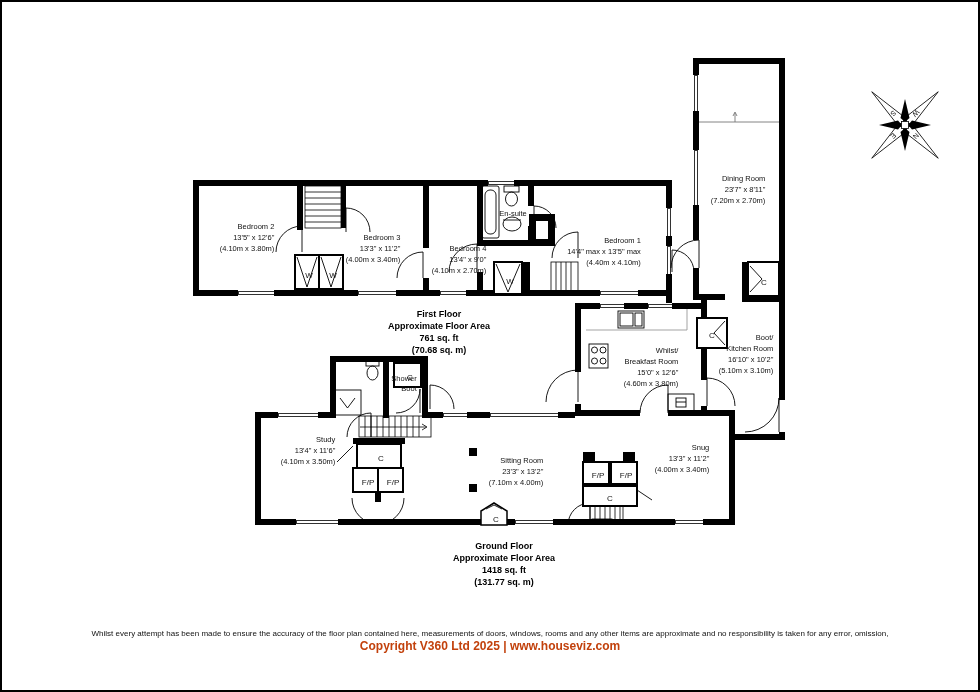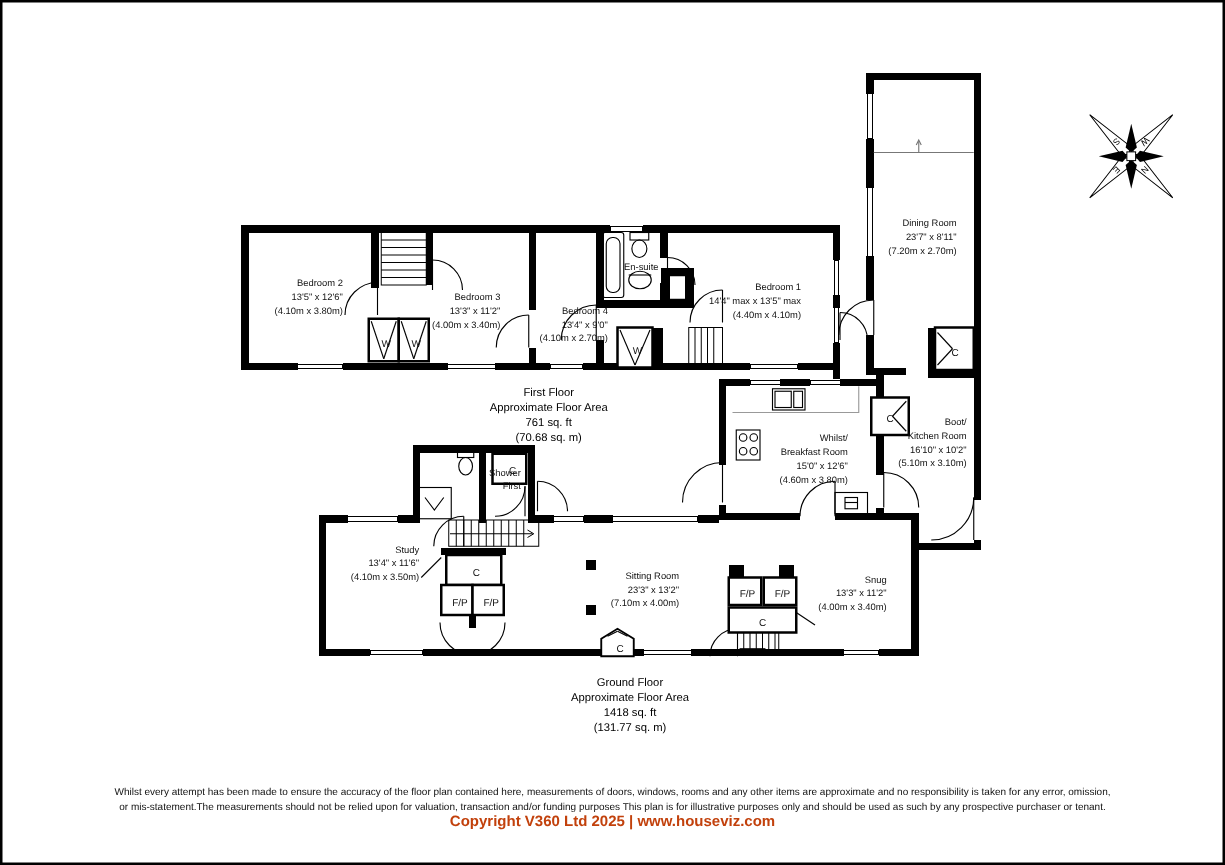--- a/index.html
+++ b/index.html
@@ -3,21 +3,21 @@
 <meta charset="utf-8">
 <style>
   html,body{margin:0;padding:0;background:#fff;}
   .canvas{position:relative;width:980px;height:692px;background:#fff;
           font-family:"Liberation Sans",sans-serif;border:2px solid #000;box-sizing:border-box;overflow:hidden;}
   .plan-svg{position:absolute;left:0;top:0;}
   .room-label{position:absolute;transform:translateX(-50%);text-align:right;
               font-size:7.5px;line-height:11px;color:#111;white-space:nowrap;}
   .two-line{line-height:10px;margin-left:45px;}
   .floor-label{position:absolute;transform:translateX(-50%);text-align:center;
-               font-size:9px;font-weight:normal;line-height:12px;color:#000;white-space:nowrap;}
+               font-size:9px;font-weight:bold;line-height:12px;color:#000;white-space:nowrap;}
   .marker{position:absolute;transform:translate(-50%,-50%);font-size:8px;color:#111;white-space:nowrap;}
   .disclaimer{position:absolute;left:0;right:0;top:626px;text-align:center;
               font-size:8px;line-height:11.5px;color:#111;}
   .copyright{font-size:12px;font-weight:bold;margin-top:1px;color:#c2410c;}
 </style>
 </head>
 <body>
 
 <div class="canvas">
 
@@ -331,21 +331,21 @@
   <div class="room-label" style="left:371px;top:230px">
     <div>Bedroom 3</div>
     <div>13'3" x 11'2"</div>
     <div>(4.00m x 3.40m)</div>
   </div>
   <div class="room-label" style="left:457px;top:241px">
     <div>Bedroom 4</div>
     <div>13'4" x 9'0"</div>
     <div>(4.10m x 2.70m)</div>
   </div>
-  <div class="room-label" style="left:602px;top:222px">
+  <div class="room-label" style="left:602px;top:233px">
     <div>Bedroom 1</div>
     <div>14'4" max x 13'5" max</div>
     <div>(4.40m x 4.10m)</div>
   </div>
   <div class="room-label" style="left:511px;top:206px">
     <div>En-suite</div>
   </div>
   <div class="room-label" style="left:736px;top:171px">
     <div>Dining Room</div>
     <div>23'7" x 8'11"</div>
@@ -356,38 +356,38 @@
     <div>Breakfast Room</div>
     <div>15'0" x 12'6"</div>
     <div>(4.60m x 3.80m)</div>
   </div>
   <div class="room-label" style="left:744px;top:330px">
     <div>Boot/</div>
     <div>Kitchen Room</div>
     <div>16'10" x 10'2"</div>
     <div>(5.10m x 3.10m)</div>
   </div>
-  <div class="room-label" style="left:680px;top:456px">
+  <div class="room-label" style="left:680px;top:440px">
     <div>Snug</div>
     <div>13'3" x 11'2"</div>
     <div>(4.00m x 3.40m)</div>
   </div>
   <div class="room-label" style="left:514px;top:453px">
     <div>Sitting Room</div>
     <div>23'3" x 13'2"</div>
     <div>(7.10m x 4.00m)</div>
   </div>
   <div class="room-label" style="left:306px;top:432px">
     <div>Study</div>
     <div>13'4" x 11'6"</div>
     <div>(4.10m x 3.50m)</div>
   </div>
   <div class="room-label two-line" style="left:357px;top:372px">
     <div>Shower</div>
-    <div>First</div>
+    <div>Boot</div>
   </div>
 
   <div class="floor-label" style="left:437px;top:306px">
     <div>First Floor</div>
     <div>Approximate Floor Area</div>
     <div>761 sq. ft</div>
     <div>(70.68 sq. m)</div>
   </div>
   <div class="floor-label" style="left:502px;top:538px">
     <div>Ground Floor</div>
@@ -405,17 +405,16 @@
   <div class="marker" style="left:494px;top:517px">C</div>
   <div class="marker" style="left:710px;top:333px">C</div>
   <div class="marker" style="left:762px;top:280px">C</div>
   <div class="marker" style="left:366px;top:480px">F/P</div>
   <div class="marker" style="left:391px;top:480px">F/P</div>
   <div class="marker" style="left:596px;top:473px">F/P</div>
   <div class="marker" style="left:624px;top:473px">F/P</div>
 
   <div class="disclaimer">
     <div>Whilst every attempt has been made to ensure the accuracy of the floor plan contained here, measurements of doors, windows, rooms and any other items are approximate and no responsibility is taken for any error, omission,</div>
-    <div>or mis-statement.The measurements should not be relied upon for valuation, transaction and/or funding purposes This plan is for illustrative purposes only and should be used as such by any prospective purchaser or tenant.</div>
     <div class="copyright">Copyright V360 Ltd 2025 | www.houseviz.com</div>
   </div>
 
 </div>
 
 </body></html>

